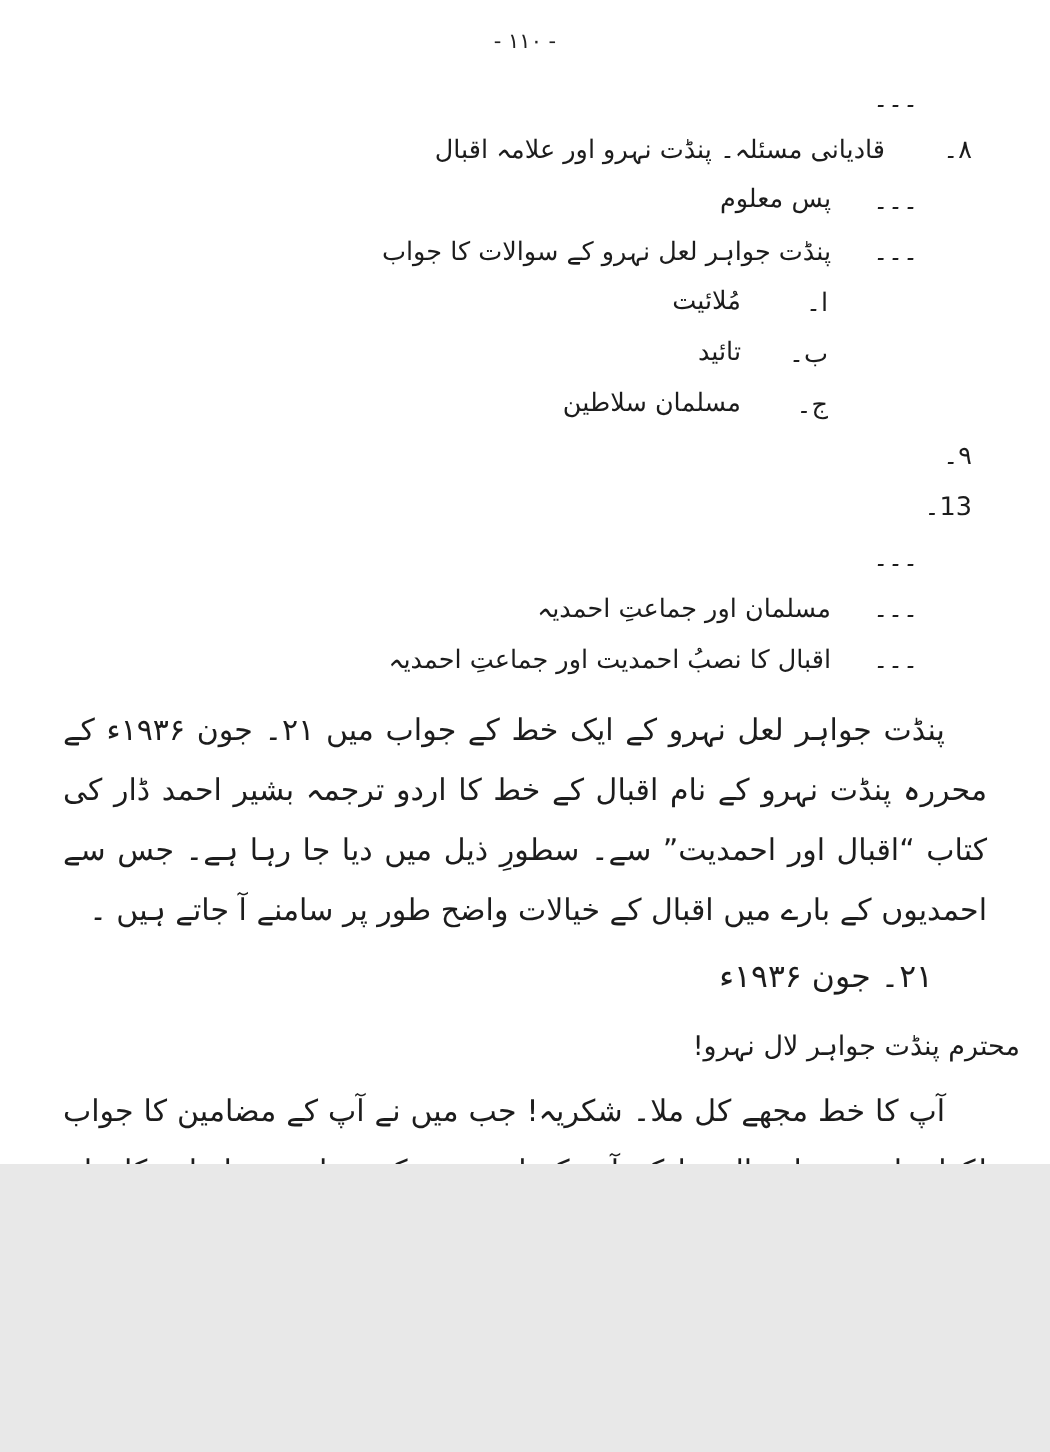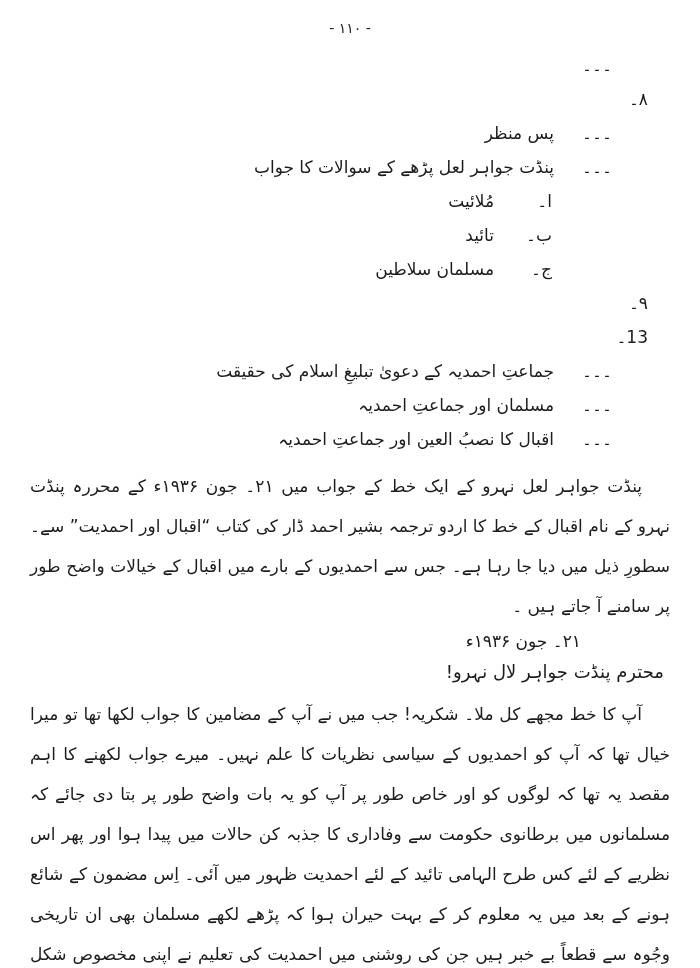--- a/index.html
+++ b/index.html
@@ -1,18 +1,18 @@
 <!DOCTYPE html>
 <html lang="ur"><head>
 <meta charset="utf-8">
 <style>
   html,body { margin:0; padding:0; background:#e8e8e8; }
   .page {
     position:relative;
-    width:700px; height:968px;
+    width:700px; height:776px;
     margin:0 auto;
     background:#ffffff;
     color:#1c1c1c;
     direction:rtl;
     font-family:"DejaVu Sans", sans-serif;
     overflow:hidden;
     box-sizing:border-box;
   }
   .pageno {
     text-align:center;
@@ -32,64 +32,67 @@
   .toc-row .marker {
     min-width:34px;
     white-space:nowrap;
     letter-spacing:1px;
   }
   .toc-row .title { white-space:nowrap; }
   .lv-number { padding-right:52px; }
   .lv-dash   { padding-right:88px; }
   .lv-letter { padding-right:148px; }
   .para {
-    margin:0 30px;
-    font-size:17px;
+    margin:0 42px;
+    font-size:20px;
     line-height:40px;
     text-align:justify;
     text-justify:inter-word;
   }
   .para.indent { text-indent:28px; }
   .intro { margin-top:10px; }
   .date-line {
-    padding-right:119px;
-    font-size:17px;
+    padding-right:78px;
+    margin-top:10px;
+    font-size:21px;
     line-height:30px;
   }
   .salutation {
-    padding-right:36px;
+    padding-right:20px;
+    margin-top:16px;
     font-size:18px;
     line-height:32px;
   }
   .letter { margin-top:6px; }
 </style>
 </head>
 <body>
 
 <div class="page" style="background: rgb(255, 255, 255); color: rgb(28, 28, 28);">
 
   <div class="pageno">- ۱۱۰ -</div>
 
   <div class="toc">
     <div class="toc-row lv-dash">
       <span class="marker">۔۔۔</span>
     </div>
 
     <div class="toc-row lv-number">
       <span class="marker">۸۔</span>
+      <span class="title">قادیانی مسئلہ۔ پنڈت نہرو اور علامہ اقبال</span>
     </div>
 
     <div class="toc-row lv-dash">
       <span class="marker">۔۔۔</span>
-      <span class="title">پس منظر</span>
+      <span class="title">پس معلوم</span>
     </div>
 
     <div class="toc-row lv-dash">
       <span class="marker">۔۔۔</span>
-      <span class="title">پنڈت جواہر لعل پڑھے کے سوالات کا جواب</span>
+      <span class="title">پنڈت جواہر لعل نہرو کے سوالات کا جواب</span>
     </div>
 
     <div class="toc-row lv-letter">
       <span class="marker">ا۔</span>
       <span class="title">مُلائیت</span>
     </div>
 
     <div class="toc-row lv-letter">
       <span class="marker">ب۔</span>
       <span class="title">تائید</span>
@@ -103,31 +106,30 @@
     <div class="toc-row lv-number">
       <span class="marker">۹۔</span>
     </div>
 
     <div class="toc-row lv-number">
       <span class="marker">13۔</span>
     </div>
 
     <div class="toc-row lv-dash">
       <span class="marker">۔۔۔</span>
-      <span class="title">جماعتِ احمدیہ کے دعویٰ تبلیغِ اسلام کی حقیقت</span>
     </div>
 
     <div class="toc-row lv-dash">
       <span class="marker">۔۔۔</span>
       <span class="title">مسلمان اور جماعتِ احمدیہ</span>
     </div>
 
     <div class="toc-row lv-dash">
       <span class="marker">۔۔۔</span>
-      <span class="title">اقبال کا نصبُ العین اور جماعتِ احمدیہ</span>
+      <span class="title">اقبال کا نصبُ احمدیت اور جماعتِ احمدیہ</span>
     </div>
   </div>
 
   <div class="para indent intro">پنڈت جواہر لعل نہرو کے ایک خط کے جواب میں ۲۱۔ جون ۱۹۳۶ء کے محررہ پنڈت نہرو کے نام اقبال کے خط کا اردو ترجمہ بشیر احمد ڈار کی کتاب “اقبال اور احمدیت” سے۔ سطورِ ذیل میں دیا جا رہا ہے۔ جس سے احمدیوں کے بارے میں اقبال کے خیالات واضح طور پر سامنے آ جاتے ہیں ۔</div>
 
   <div class="date-line">۲۱۔ جون ۱۹۳۶ء</div>
 
   <div class="salutation">محترم پنڈت جواہر لال نہرو!</div>
 
   <div class="para indent letter">آپ کا خط مجھے کل ملا۔ شکریہ! جب میں نے آپ کے مضامین کا جواب لکھا تھا تو میرا خیال تھا کہ آپ کو احمدیوں کے سیاسی نظریات کا علم نہیں۔ میرے جواب لکھنے کا اہم مقصد یہ تھا کہ لوگوں کو اور خاص طور پر آپ کو یہ بات واضح طور پر بتا دی جائے کہ مسلمانوں میں برطانوی حکومت سے وفاداری کا جذبہ کن حالات میں پیدا ہوا اور پھر اس نظریے کے لئے کس طرح الہامی تائید کے لئے احمدیت ظہور میں آئی۔ اِس مضمون کے شائع ہونے کے بعد میں یہ معلوم کر کے بہت حیران ہوا کہ پڑھے لکھے مسلمان بھی ان تاریخی وجُوہ سے قطعاً بے خبر ہیں جن کی روشنی میں احمدیت کی تعلیم نے اپنی مخصوص شکل اختیار کی۔ پنجاب اور دوسرے علاقوں میں مسلمان دوست اور حمایتی تمہارے اس مضمون سے بہت پریشان ہوئے۔ چونکہ تمہارے اِن مضامین سے ان کا خیال ہوا کہ تم احمدیت کے حامی و مددگار ہو۔ اس کی زیادہ تر وجہ یہ</div>

